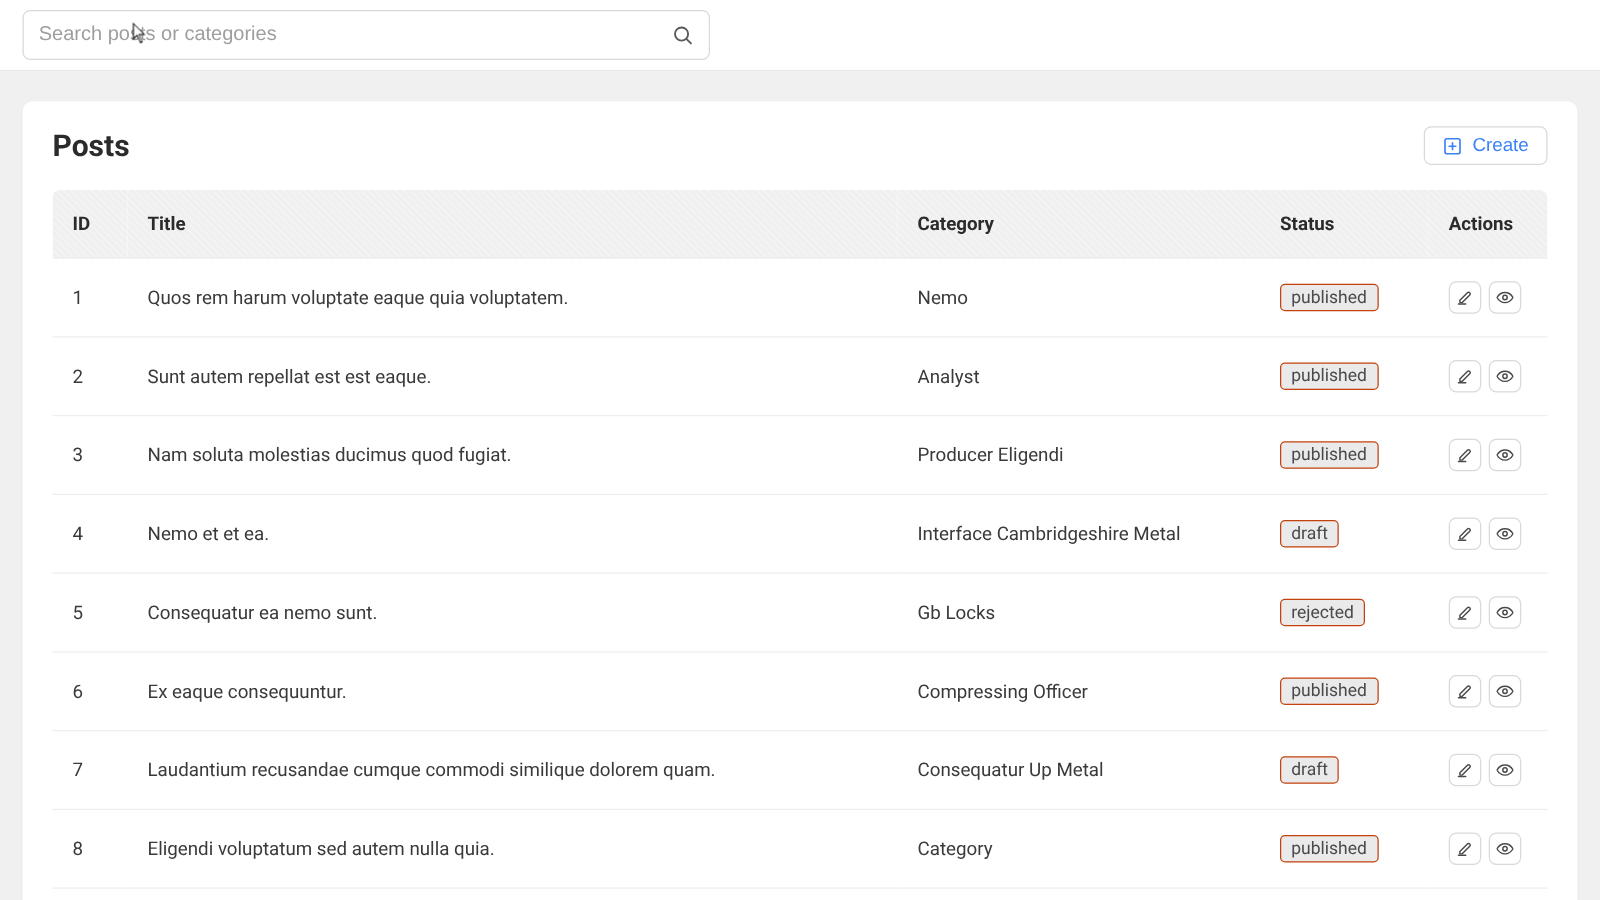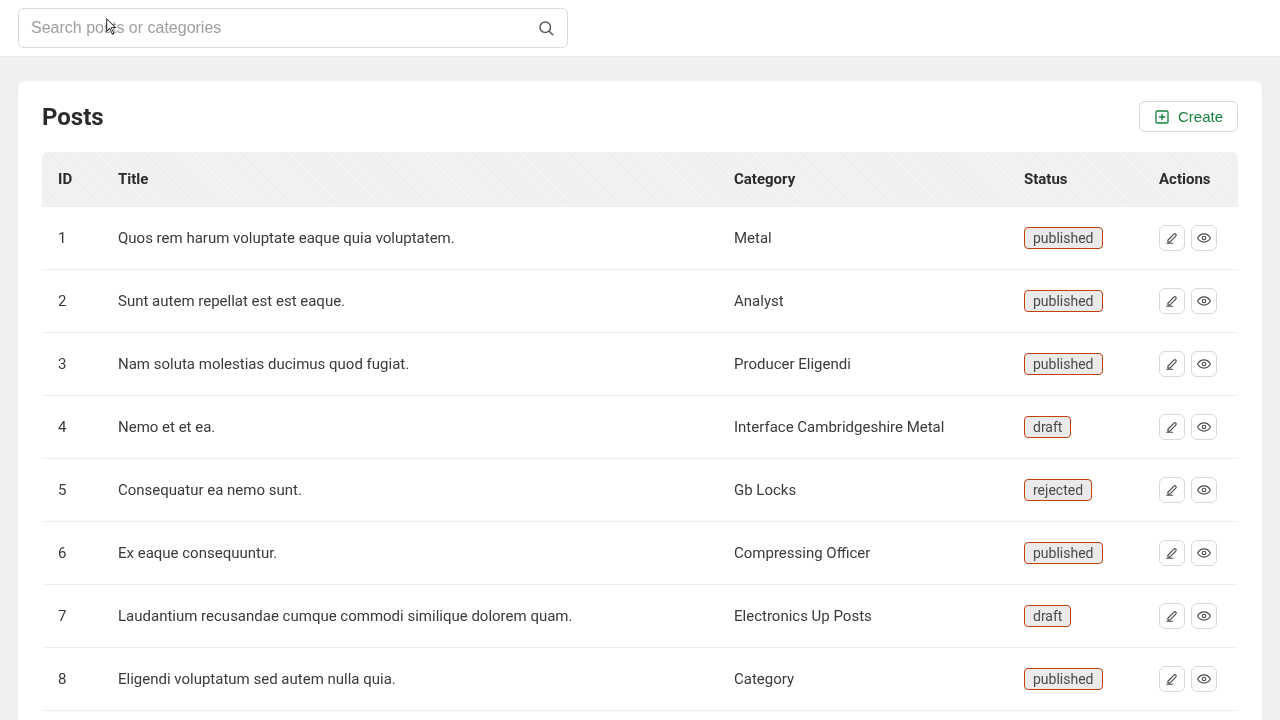--- a/index.html
+++ b/index.html
@@ -57,21 +57,21 @@
   .create-btn {
     border: 1px solid #d9d9d9;
     background: #fff;
     border-radius: 6px;
     padding: 6px 14px;
     font-size: 15px;
     cursor: pointer;
     display: inline-flex;
     align-items: center;
     gap: 8px;
-    color: #15803d;
+    color: #3b82f6;
   }
   table {
     width: 100%;
     border-collapse: collapse;
   }
   thead {
     background-image: repeating-linear-gradient(45deg, #f3f3f3 0, #f3f3f3 2px, #efefef 2px, #efefef 4px);
   }
   thead th {
     text-align: left;
@@ -169,21 +169,21 @@
           <th class="col-title">Title</th>
           <th class="col-cat">Category</th>
           <th class="col-status">Status</th>
           <th class="col-act">Actions</th>
         </tr>
       </thead>
       <tbody id="rows-body">
           <tr>
             <td>1</td>
             <td>Quos rem harum voluptate eaque quia voluptatem.</td>
-            <td>Metal</td>
+            <td>Nemo</td>
             <td><span class="badge">published</span></td>
             <td>
               <div class="actions">
                 <button class="icon-btn">
                   <span>
                     <svg width="14" height="14" viewBox="0 0 24 24" fill="none" stroke="currentColor" stroke-width="2" stroke-linecap="round" stroke-linejoin="round">
                       <path d="M5 19h3.2L18.5 8.7a2.26 2.26 0 0 0-3.2-3.2L5 15.8V19z"></path>
                       <line x1="3" y1="21" x2="13" y2="21"></line>
                     </svg>
                   </span>
@@ -325,21 +325,21 @@
                       <circle cx="12" cy="12" r="3"></circle>
                     </svg>
                   </span>
                 </button>
               </div>
             </td>
           </tr>
           <tr>
             <td>7</td>
             <td>Laudantium recusandae cumque commodi similique dolorem quam.</td>
-            <td>Electronics Up Posts</td>
+            <td>Consequatur Up Metal</td>
             <td><span class="badge">draft</span></td>
             <td>
               <div class="actions">
                 <button class="icon-btn">
                   <span>
                     <svg width="14" height="14" viewBox="0 0 24 24" fill="none" stroke="currentColor" stroke-width="2" stroke-linecap="round" stroke-linejoin="round">
                       <path d="M5 19h3.2L18.5 8.7a2.26 2.26 0 0 0-3.2-3.2L5 15.8V19z"></path>
                       <line x1="3" y1="21" x2="13" y2="21"></line>
                     </svg>
                   </span>

